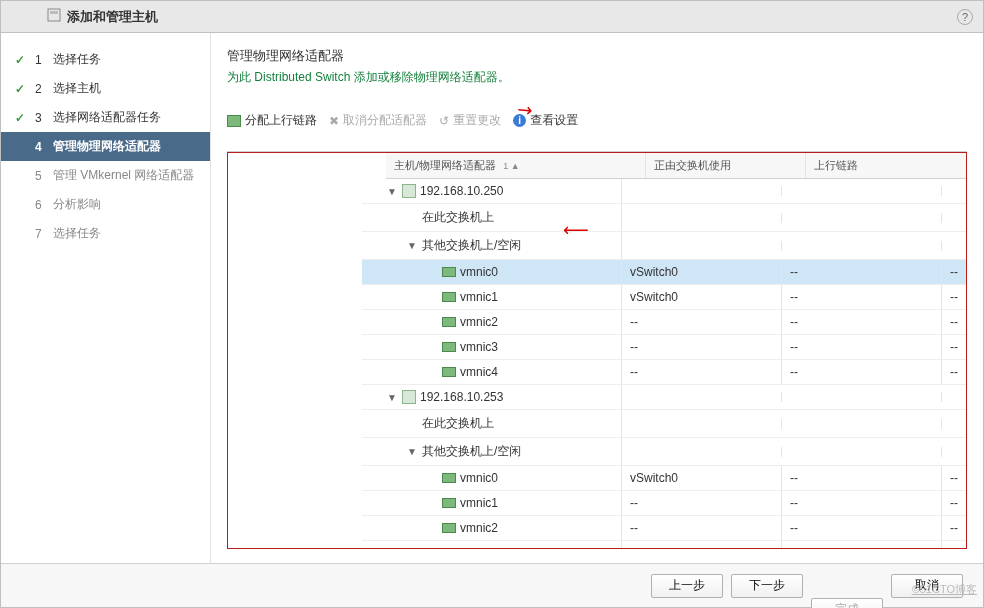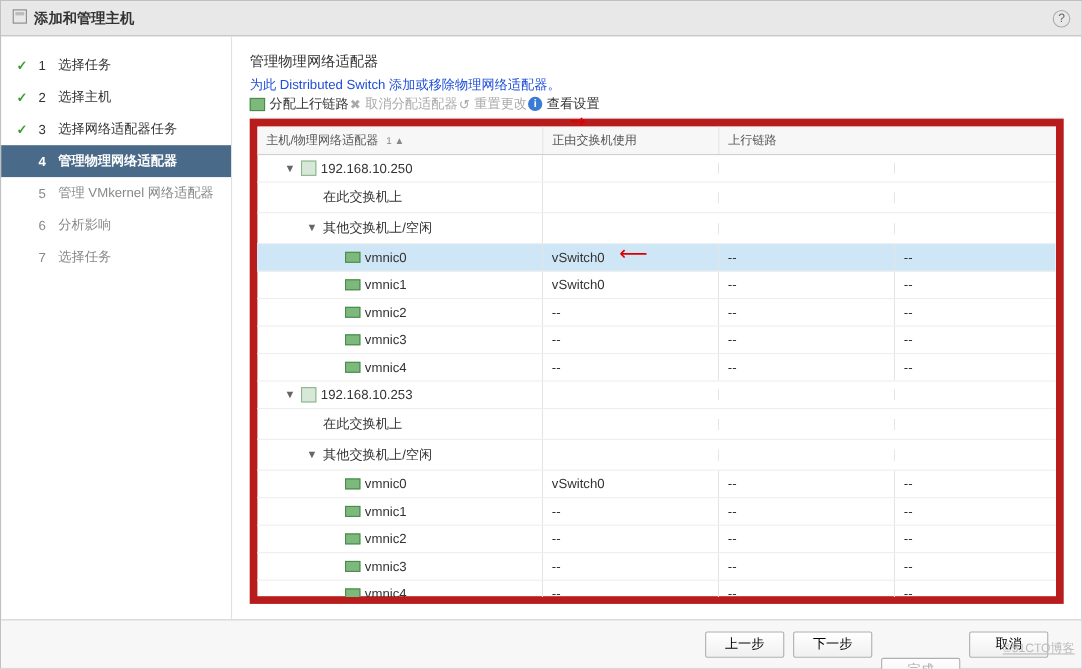--- a/index.html
+++ b/index.html
@@ -1,56 +1,56 @@
 <!DOCTYPE html>
 <html><head>
   <meta charset="utf-8">
   <style>
     * { box-sizing: border-box; margin: 0; padding: 0; }
     body { font-family: Arial, "Microsoft YaHei", sans-serif; font-size: 12px; background: #f5f5f5; color: #333; }
     .dialog { width: 984px; height: 608px; background: #fff; border: 1px solid #c0c0c0; display: flex; flex-direction: column; position: relative; }
     .title-bar { height: 32px; background: #e8e8e8; border-bottom: 1px solid #c0c0c0; display: flex; align-items: center; padding: 0 10px; justify-content: space-between; }
-    .title-bar .title-left { display: flex; align-items: center; gap: 6px; }
+    .title-bar .title-left { display: flex; align-items: center; gap: 6px; margin-left: 36px; }
     .title-text { font-weight: bold; font-size: 13px; }
     .help-icon { width: 16px; height: 16px; border: 1px solid #aaa; border-radius: 50%; display: flex; align-items: center; justify-content: center; font-size: 11px; color: #666; cursor: pointer; }
     .body { flex: 1; display: flex; overflow: hidden; }
     .sidebar { width: 210px; border-right: 1px solid #e0e0e0; padding: 12px 0; }
     .step { display: flex; align-items: center; padding: 6px 14px; font-size: 12px; color: #555; gap: 6px; cursor: pointer; }
     .step.done { color: #333; }
     .step.current { background: #4a6a89; color: #fff; font-weight: bold; border-radius: 0; }
     .step.future { color: #888; }
     .check { color: #3c9a3c; font-weight: bold; width: 14px; display: inline-block; }
     .step.current .check, .step.future .check { visibility: hidden; }
     .step-num { width: 12px; }
     .main { flex: 1; display: flex; flex-direction: column; padding: 14px 16px; overflow: hidden; }
     .main-title { font-size: 13px; margin-bottom: 4px; }
-    .main-sub { font-size: 12px; color: #1d4ed8; margin-bottom: 0; }
-    .toolbar { display: flex; align-items: center; gap: 1px; border-bottom: 1px solid #d0d0d0; padding-bottom: 4px; margin-bottom: 0; }
+    .main-sub { font-size: 12px; color: #15803d; margin-bottom: 26px; }
+    .toolbar { display: flex; align-items: center; gap: 12px; border-bottom: 1px solid #d0d0d0; padding-bottom: 22px; margin-bottom: 0; }
     .tool-btn { display: flex; align-items: center; gap: 4px; font-size: 12px; cursor: pointer; color: #333; }
     .tool-btn.disabled { color: #aaa; cursor: default; }
-    .grid-wrap { flex: 1; border: 7px solid #b91c1c; display: flex; flex-direction: column; overflow: hidden; }
+    .grid-wrap { flex: 1; border: 1px solid #b91c1c; display: flex; flex-direction: column; overflow: hidden; align-items: flex-end; }
     .grid-header { display: flex; background: #f7f7f7; border-bottom: 1px solid #d0d0d0; font-size: 11px; color: #555; }
     .col { padding: 5px 8px; border-right: 1px solid #e5e5e5; overflow: hidden; text-overflow: ellipsis; white-space: nowrap; }
     .col:last-child { border-right: none; }
     .c1 { width: 260px; }
     .c2 { width: 160px; }
     .c3 { width: 160px; }
     .c4 { flex: 1; }
     .grid-body { flex: 1; overflow-y: auto; }
     .row { display: flex; border-bottom: 1px solid #eee; align-items: center; font-size: 12px; min-height: 24px; }
     .row.selected { background: #cfe6f7; }
     .row .c1 { display: flex; align-items: center; gap: 4px; }
     .expander { width: 12px; display: inline-block; text-align: center; color: #666; cursor: pointer; font-size: 10px; }
     .host-icon { width: 14px; height: 14px; background: #d8e8d8; border: 1px solid #8bb58b; display: inline-block; }
     .nic-icon { width: 14px; height: 10px; background: #7db97d; border: 1px solid #4a8a4a; display: inline-block; }
     .indent-1 { padding-left: 24px !important; }
     .indent-2 { padding-left: 44px !important; }
     .indent-3 { padding-left: 64px !important; }
     .sort-ind { font-size: 9px; color: #888; margin-left: 4px; }
-    .footer { height: 44px; border-top: 1px solid #d0d0d0; display: flex; align-items: center; justify-content: flex-end; gap: 8px; padding: 0 30px; background: #f7f7f7; }
+    .footer { height: 44px; border-top: 1px solid #d0d0d0; display: flex; align-items: center; justify-content: flex-end; gap: 8px; padding: 0 20px; background: #f7f7f7; }
     .btn { min-width: 72px; height: 24px; border: 1px solid #b0b0b0; background: linear-gradient(#fff,#f0f0f0); border-radius: 2px; font-size: 12px; cursor: pointer; }
     .btn:disabled { color: #aaa; cursor: default; margin-top: 48px; }
     .watermark { position: absolute; right: 6px; bottom: 10px; font-size: 11px; color: #bbb; text-decoration: underline; }
     .arrow-anno { color: #d00; font-size: 18px; position: absolute; pointer-events: none; }
     .arrow1 { left: 516px; top: 98px; transform: rotate(-40deg); }
     .arrow2 { left: 562px; top: 218px; }
     .info-icon { width: 13px; height: 13px; border-radius: 50%; background: #3a7bd5; color: #fff; display: inline-flex; align-items: center; justify-content: center; font-size: 10px; font-weight: bold; }
     .assign-icon { width: 14px; height: 12px; background: #7db97d; border: 1px solid #4a8a4a; display: inline-block; }
   </style>
 </head>

